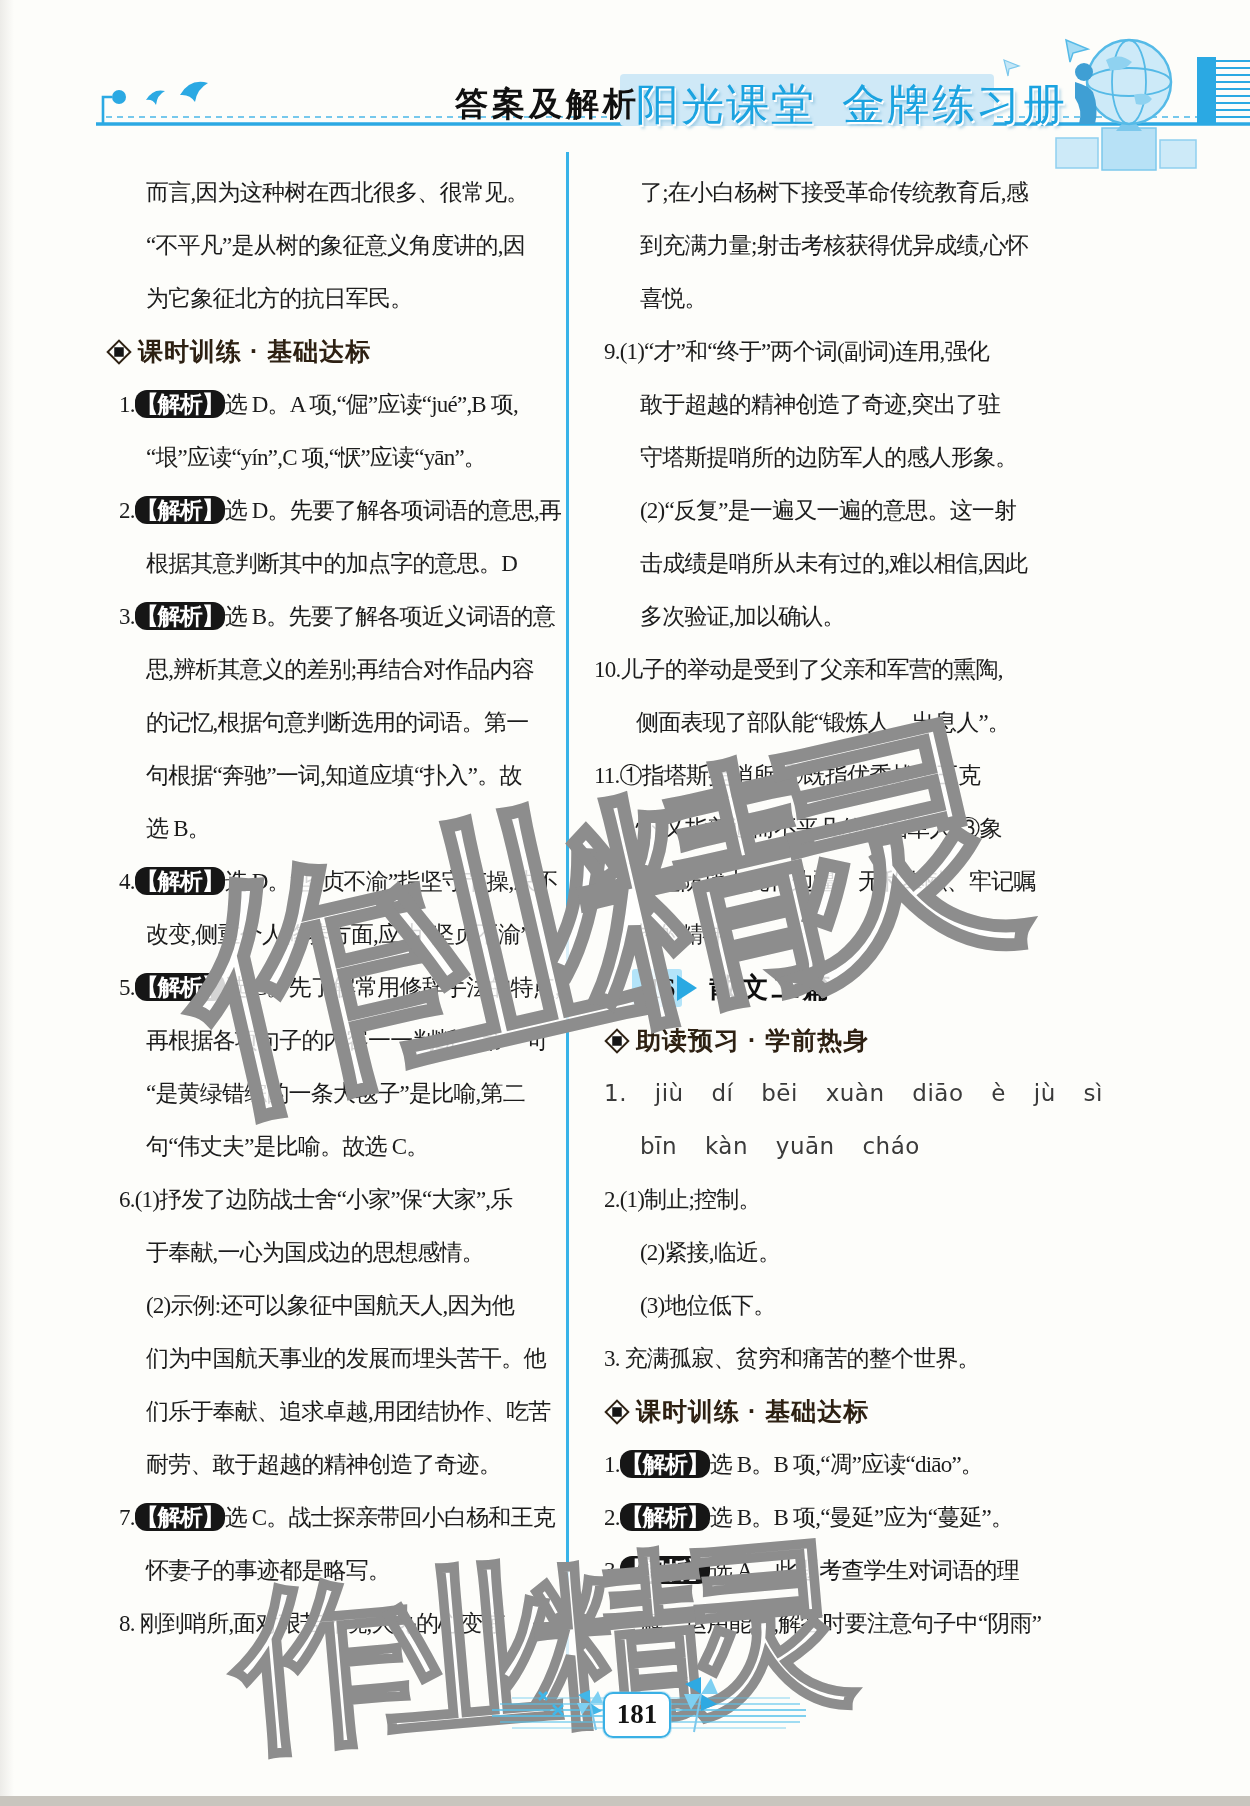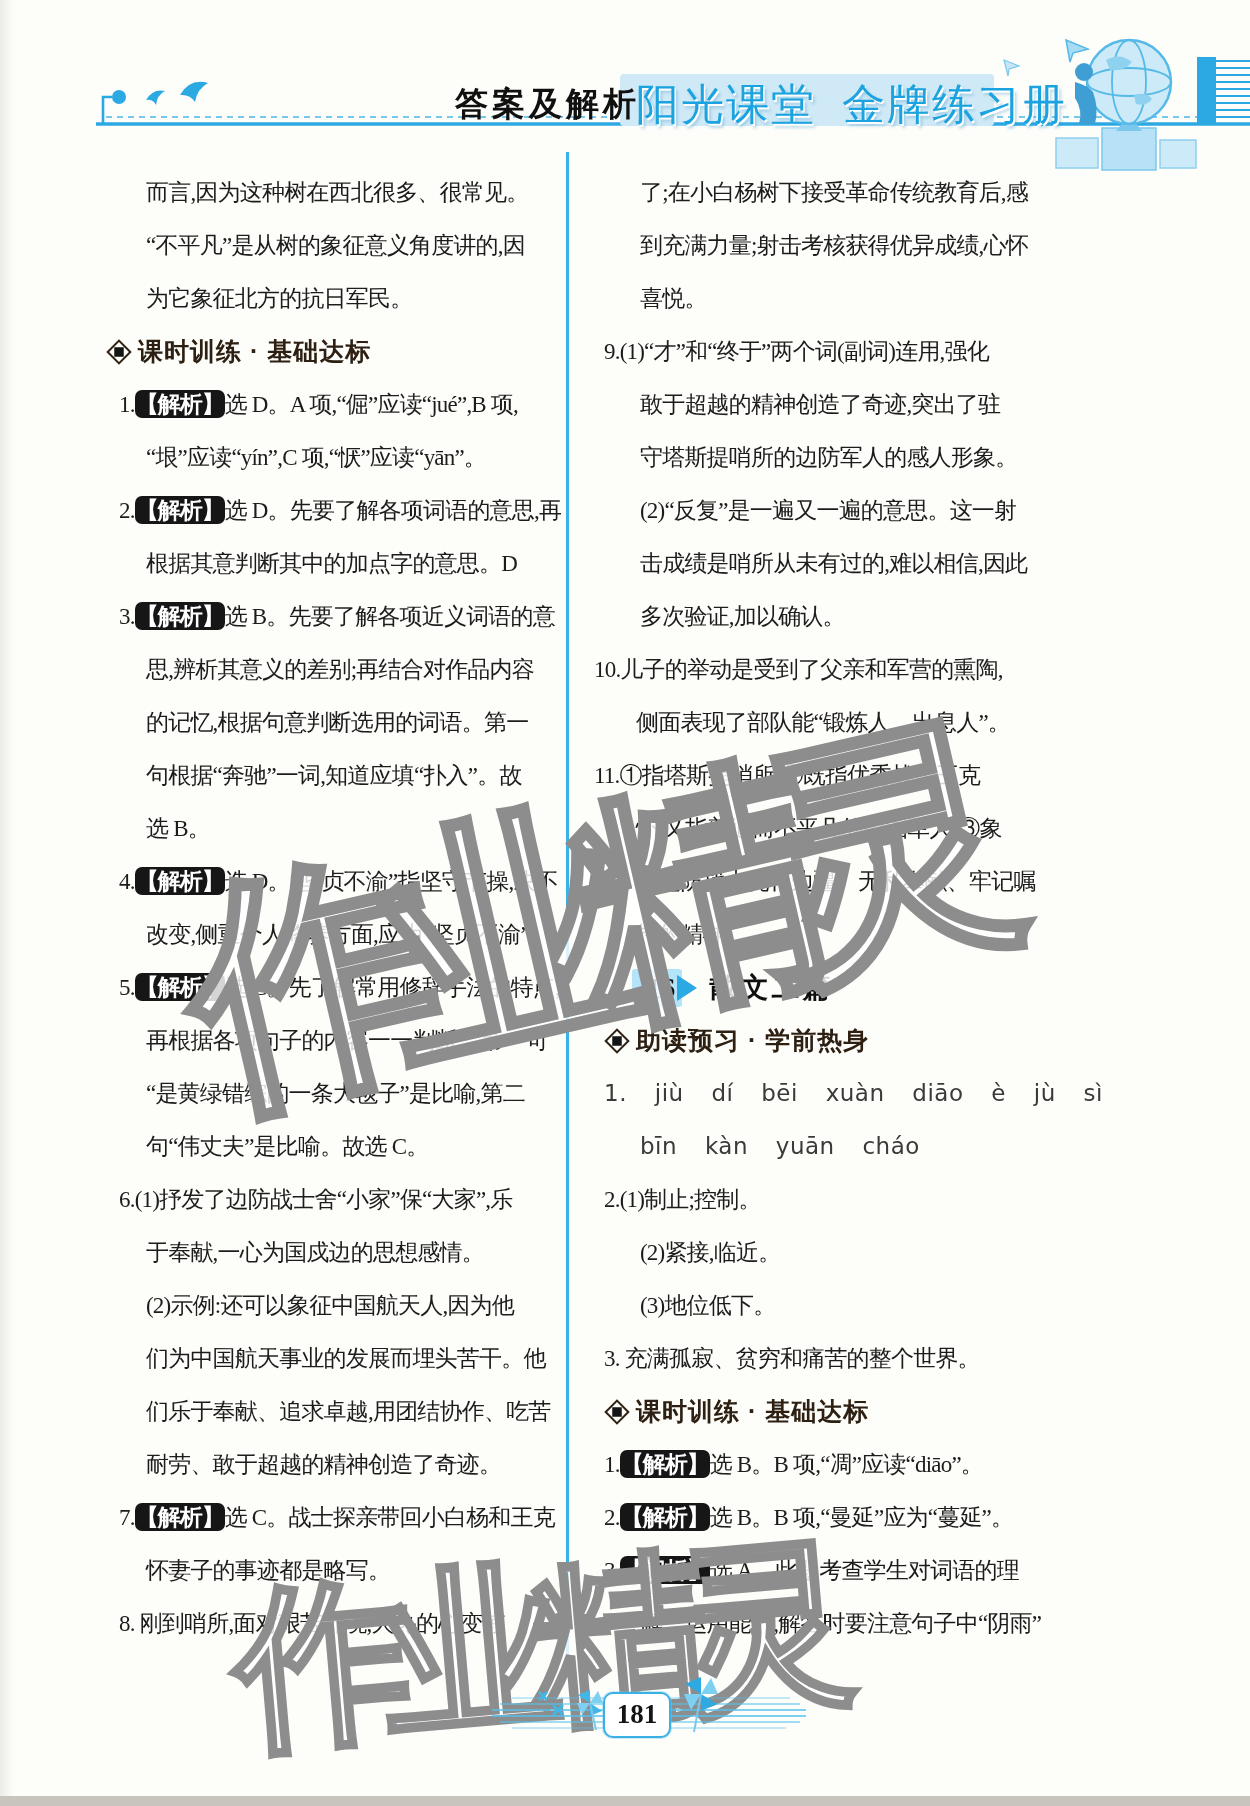--- a/index.html
+++ b/index.html
@@ -40,21 +40,21 @@
 
   .line{height:53px;line-height:53px;font-size:23px;letter-spacing:-0.8px;white-space:nowrap;}
   .cont{padding-left:52px;}
   .num{padding-left:25px;}
   .num2{padding-left:2px;}
   .cont2{padding-left:44px;}
   .col-right .num{padding-left:12px;}
   .col-right .cont{padding-left:48px;}
 
   .jiexi{
-    background:#161616;color:#ffffff;border-radius:7px;padding:1px 1px;
+    background:#161616;color:#ffffff;border-radius:12px;padding:1px 1px;
     font-family:"Liberation Sans","DejaVu Sans",sans-serif;font-weight:bold;letter-spacing:-1px;
   }
 
   .sec{display:flex;align-items:center;gap:8px;padding-left:14px;
     font-family:"Liberation Sans","DejaVu Sans",sans-serif;
     font-weight:bold;font-size:25px;letter-spacing:1px;color:#2d2012;}
   .diamond{width:14px;height:14px;border:2.5px solid #2d2012;transform:rotate(45deg);
     position:relative;flex:0 0 auto;margin:0 2px;}
   .diamond::after{content:"";position:absolute;left:2px;top:2px;right:2px;bottom:2px;
     background:#151515;transform:rotate(-45deg) scale(.95);}

